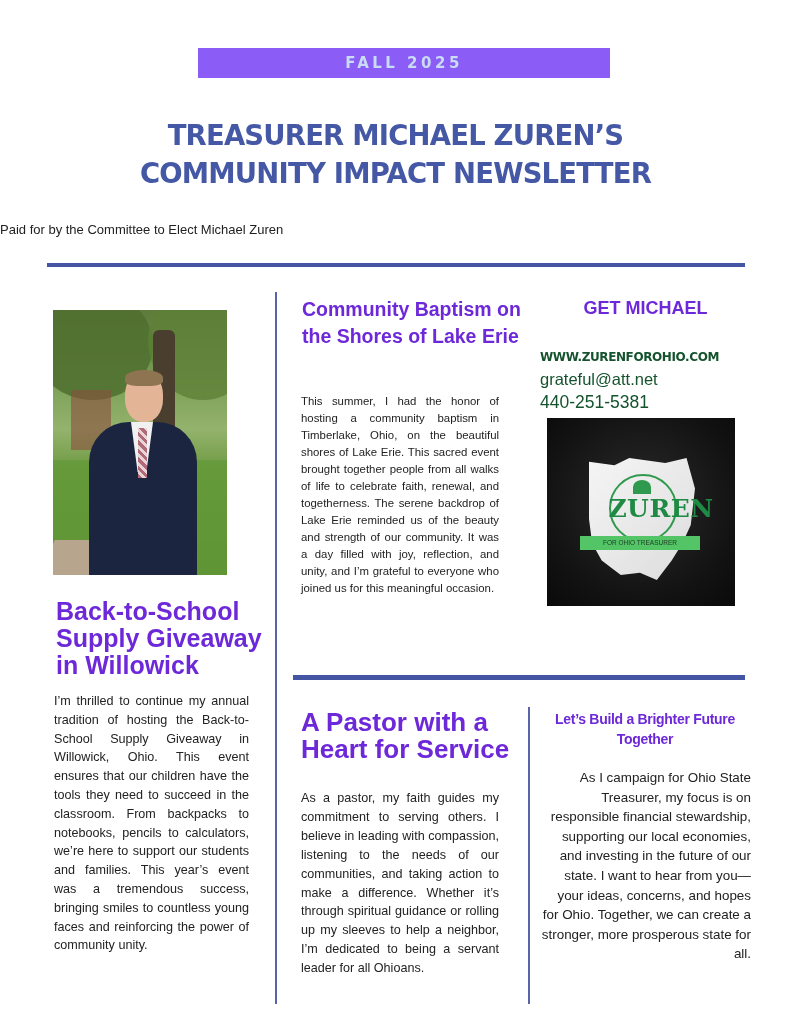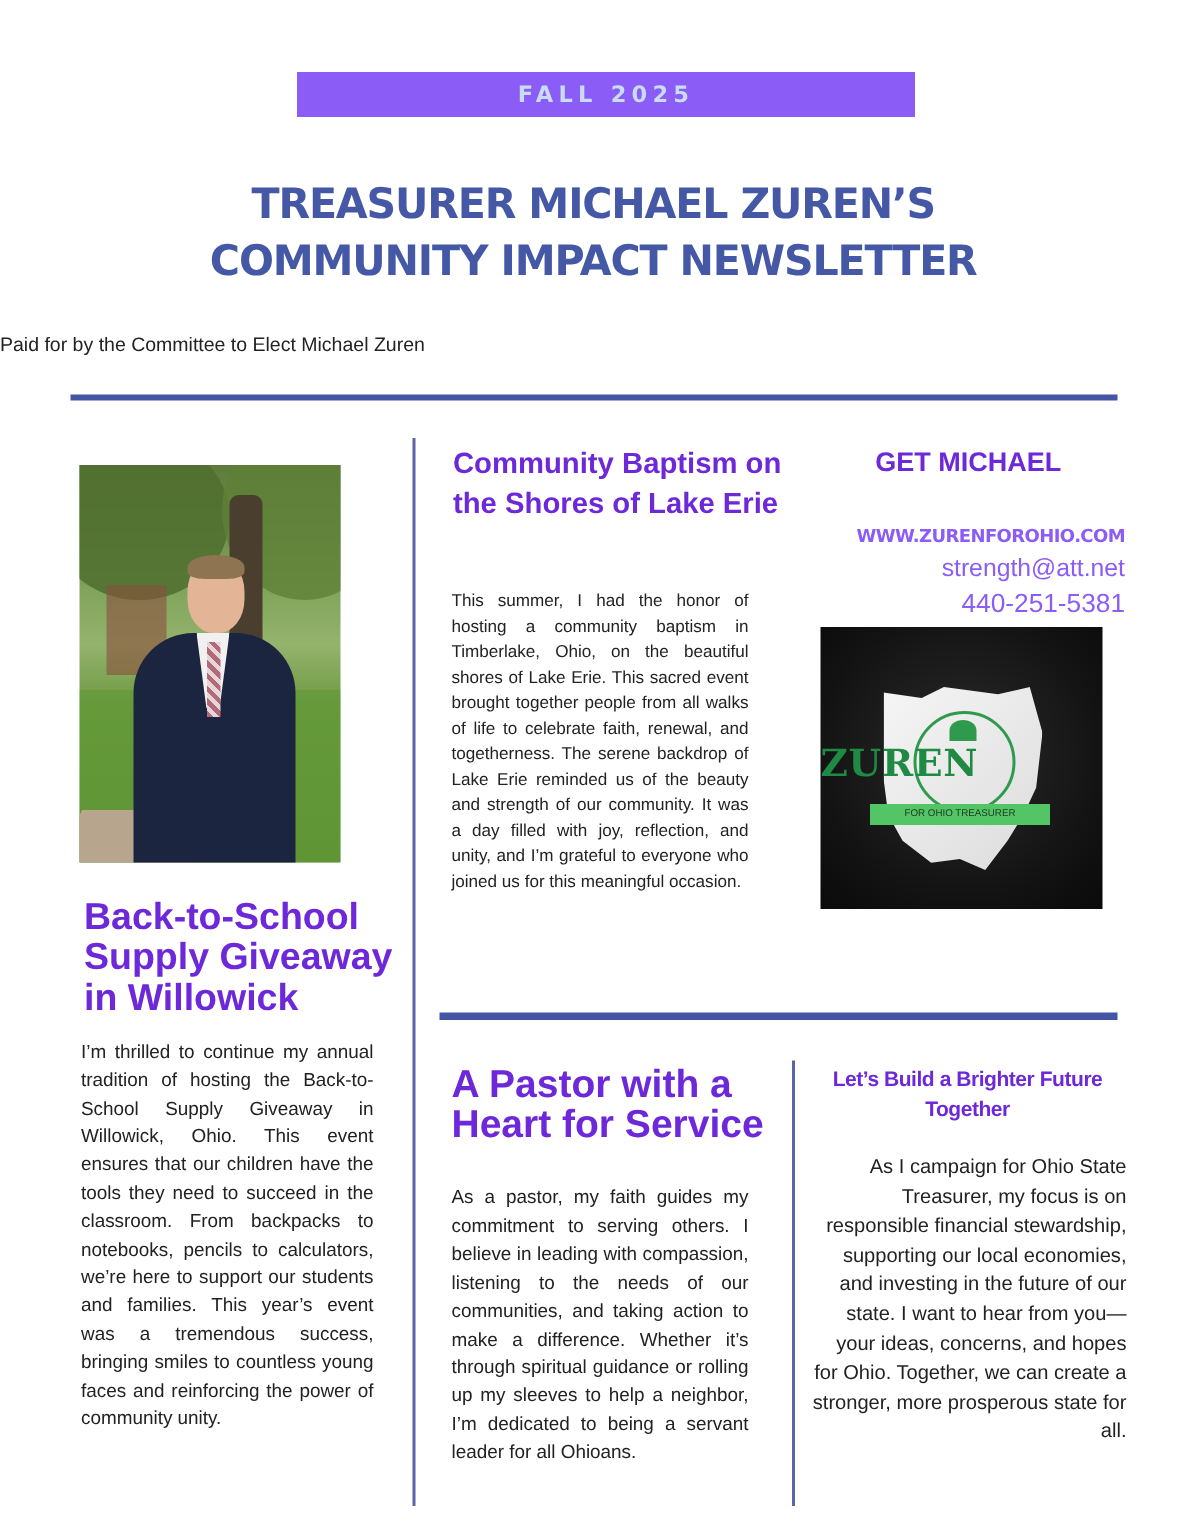--- a/index.html
+++ b/index.html
@@ -55,21 +55,21 @@
 
   .body-text {
     position: absolute; font-size: 11.9px; line-height: 18.7px; text-align: justify; color: #222;
     font-family: "Liberation Sans", sans-serif;
   }
   .t-school { left: 54px; top: 692px; width: 195px; font-size: 12.6px; line-height: 18.8px; }
   .t-baptism { left: 301px; top: 393px; width: 198px; font-size: 11.4px; line-height: 17px; }
   .t-pastor { left: 301px; top: 789px; width: 198px; font-size: 12.6px; line-height: 18.9px; }
   .t-future { left: 541px; top: 768px; width: 210px; text-align: right; font-size: 13.4px; line-height: 19.6px; }
 
-  .contact { position: absolute; left: 540px; width: 210px; text-align: right; color: #8b5cf6; }
+  .contact { position: absolute; left: 540px; width: 210px; text-align: left; color: #14532d; }
   .c-web { top: 350px; font-family: "DejaVu Sans", sans-serif; font-weight: bold; font-size: 12px; letter-spacing: -0.4px; }
   .c-email { top: 370px; font-size: 16.5px; }
   .c-phone { top: 392px; font-size: 17.5px; }
 
   .logo {
     position: absolute; left: 547px; top: 418px; width: 188px; height: 188px;
     background: radial-gradient(circle at 50% 45%, #2b2b2b 0%, #121212 70%, #0a0a0a 100%);
     overflow: hidden;
   }
   .logo .ohio {
@@ -79,21 +79,21 @@
   }
   .logo .seal {
     position: absolute; left: 62px; top: 56px; width: 68px; height: 68px; border-radius: 50%;
     border: 2px solid #2f9a4e;
   }
   .logo .dome {
     position: absolute; left: 86px; top: 62px; width: 18px; height: 14px;
     background: #2f9a4e; border-radius: 50% 50% 0 0;
   }
   .logo .zuren {
-    position: absolute; left: 0; top: 76px; width: 228px; text-align: left;
+    position: absolute; left: 0; top: 76px; width: 228px; text-align: center;
     font-family: "DejaVu Serif", serif; font-weight: bold; font-size: 25px; color: #1f8a43;
     letter-spacing: 0.5px;
   }
   .logo .banner {
     position: absolute; left: 33px; top: 118px; width: 120px; height: 14px;
     background: #53c567; color: #1d3a22; font-size: 6.5px; text-align: center; line-height: 14px;
     font-family: "Liberation Sans", sans-serif;
   }
 </style>
 </head>
@@ -128,21 +128,21 @@
 </div>
 
 <h2 class="head-blue h-school">Back-to-School Supply Giveaway in Willowick</h2>
 <p class="body-text t-school">I’m thrilled to continue my annual tradition of hosting the Back-to-School Supply Giveaway in Willowick, Ohio. This event ensures that our children have the tools they need to succeed in the classroom. From backpacks to notebooks, pencils to calculators, we’re here to support our students and families. This year’s event was a tremendous success, bringing smiles to countless young faces and reinforcing the power of community unity.</p>
 
 <h2 class="head-blue h-baptism">Community Baptism on the Shores of Lake Erie</h2>
 <p class="body-text t-baptism">This summer, I had the honor of hosting a community baptism in Timberlake, Ohio, on the beautiful shores of Lake Erie. This sacred event brought together people from all walks of life to celebrate faith, renewal, and togetherness. The serene backdrop of Lake Erie reminded us of the beauty and strength of our community. It was a day filled with joy, reflection, and unity, and I’m grateful to everyone who joined us for this meaningful occasion.</p>
 
 <h2 class="head-blue h-involved">GET MICHAEL</h2>
 <a class="contact c-web">WWW.ZURENFOROHIO.COM</a>
-<a class="contact c-email">strength@att.net</a>
+<a class="contact c-email">grateful@att.net</a>
 <a class="contact c-phone">440-251-5381</a>
 
 <div class="logo">
   <div class="ohio"></div>
   <div class="seal"></div>
   <div class="dome"></div>
   <div class="zuren">ZUREN</div>
   <div class="banner">FOR OHIO TREASURER</div>
 </div>
 

